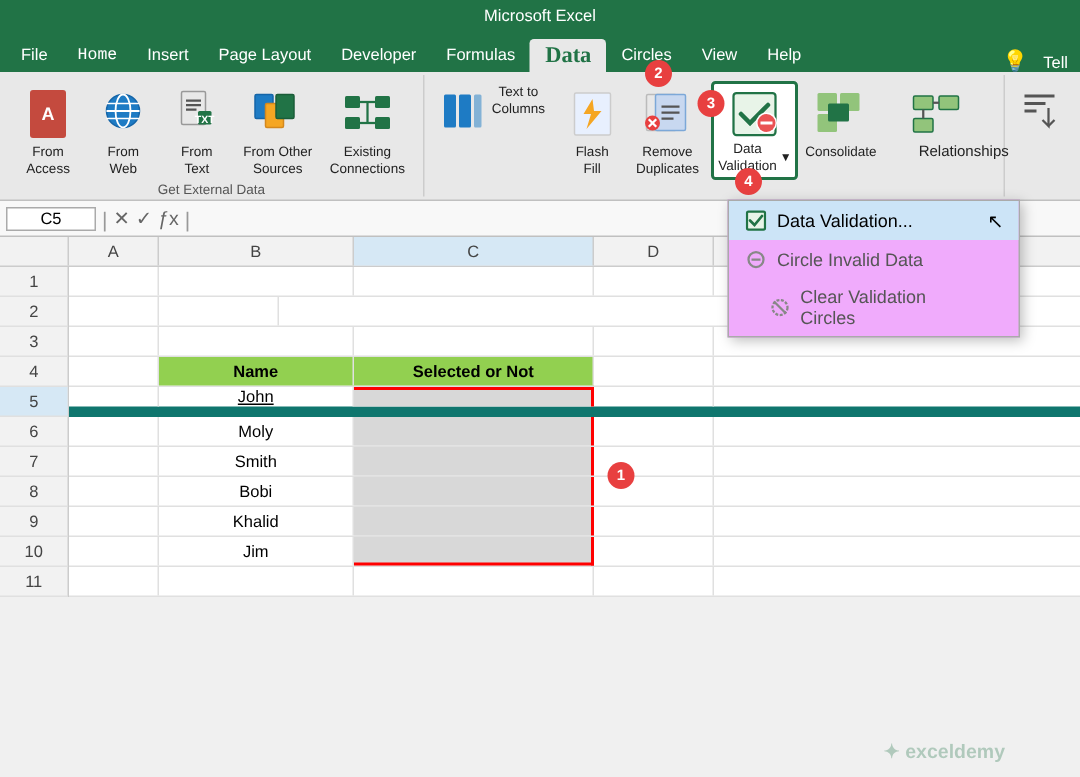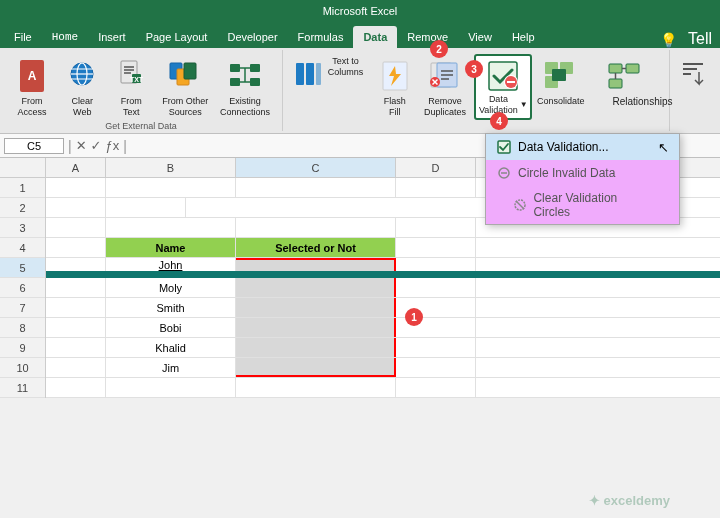--- a/index.html
+++ b/index.html
@@ -22,27 +22,27 @@
   <span>Microsoft Excel</span>
 </div>
 
 <div style="background:#217346; display:flex; align-items:flex-end; padding:0 4px; height:26px;">
   <div style="padding:4px 10px;font-size:11px;color:white;cursor:pointer;height:22px;display:flex;align-items:center;">File</div>
   <div style="padding:4px 10px;font-size:11px;color:white;cursor:pointer;height:22px;display:flex;align-items:center;font-family:Liberation Mono, monospace;">Home</div>
   <div style="padding:4px 10px;font-size:11px;color:white;cursor:pointer;height:22px;display:flex;align-items:center;">Insert</div>
   <div style="padding:4px 10px;font-size:11px;color:white;cursor:pointer;height:22px;display:flex;align-items:center;">Page Layout</div>
   <div style="padding:4px 10px;font-size:11px;color:white;cursor:pointer;height:22px;display:flex;align-items:center;">Developer</div>
   <div style="padding:4px 10px;font-size:11px;color:white;cursor:pointer;height:22px;display:flex;align-items:center;">Formulas</div>
-  <div style="padding:4px 10px;font-size:11px;background:#e8e8e8;color:#217346;font-weight:600;cursor:pointer;border-radius:3px 3px 0 0;height:22px;display:flex;align-items:center;">Data</div>
-  <div style="padding:4px 10px;font-size:11px;color:white;cursor:pointer;height:22px;display:flex;align-items:center;">Remove</div>
+  <div style="padding:4px 10px;font-size:15px;background:#e8e8e8;color:#217346;font-weight:600;cursor:pointer;border-radius:3px 3px 0 0;height:22px;display:flex;align-items:center;font-family:Liberation Serif, serif;">Data</div>
+  <div style="padding:4px 10px;font-size:11px;color:white;cursor:pointer;height:22px;display:flex;align-items:center;">Circles</div>
   <div style="padding:4px 10px;font-size:11px;color:white;cursor:pointer;height:22px;display:flex;align-items:center;">View</div>
   <div style="padding:4px 10px;font-size:11px;color:white;cursor:pointer;height:22px;display:flex;align-items:center;">Help</div>
   <div style="flex:1;"></div>
   <div style="color:white;font-size:14px;padding:0 6px;display:flex;align-items:center;">💡</div>
-  <div style="color:white;font-size:16px;padding:0 4px;display:flex;align-items:center;">Tell</div>
+  <div style="color:white;font-size:11px;padding:0 4px;display:flex;align-items:center;">Tell</div>
 </div>
 
 <div style="background:#e8e8e8; border-bottom:1px solid #c0c0c0; display:flex; align-items:stretch; padding:2px 4px; height:86px; position:relative;">
 
   <div style="display:flex;flex-direction:column;align-items:center;border-right:1px solid #ccc;padding:2px 8px 0 4px;">
     <div style="display:flex;align-items:flex-start;gap:2px;flex:1;padding-top:2px;">
 
       <div style="display:flex;flex-direction:column;align-items:center;padding:2px 4px;cursor:pointer;border-radius:2px;min-width:36px;">
         <div style="width:32px;height:40px;display:flex;align-items:center;justify-content:center;">
           <svg width="28" height="36" viewBox="0 0 28 36">
@@ -56,21 +56,21 @@
       <div style="display:flex;flex-direction:column;align-items:center;padding:2px 4px;cursor:pointer;border-radius:2px;min-width:36px;">
         <div style="width:32px;height:40px;display:flex;align-items:center;justify-content:center;">
           <svg width="28" height="32" viewBox="0 0 28 32">
             <circle cx="14" cy="14" r="11" fill="#1e7bc4" stroke="#1565a8" stroke-width="1"></circle>
             <ellipse cx="14" cy="14" rx="5" ry="11" fill="none" stroke="white" stroke-width="1.2"></ellipse>
             <line x1="3" y1="14" x2="25" y2="14" stroke="white" stroke-width="1.2"></line>
             <line x1="3" y1="9" x2="25" y2="9" stroke="white" stroke-width="1"></line>
             <line x1="3" y1="19" x2="25" y2="19" stroke="white" stroke-width="1"></line>
           </svg>
         </div>
-        <div style="font-size:9px;color:#222;text-align:center;line-height:1.2;max-width:42px;">Clear Web</div>
+        <div style="font-size:9px;color:#222;text-align:center;line-height:1.2;max-width:42px;">From Web</div>
       </div>
 
       <div style="display:flex;flex-direction:column;align-items:center;padding:2px 4px;cursor:pointer;border-radius:2px;min-width:36px;">
         <div style="width:32px;height:40px;display:flex;align-items:center;justify-content:center;">
           <svg width="24" height="32" viewBox="0 0 24 32">
             <rect x="2" y="1" width="16" height="22" rx="1" fill="#e8e8e8" stroke="#999" stroke-width="1"></rect>
             <line x1="5" y1="7" x2="15" y2="7" stroke="#555" stroke-width="1.5"></line>
             <line x1="5" y1="10" x2="15" y2="10" stroke="#555" stroke-width="1.5"></line>
             <line x1="5" y1="13" x2="12" y2="13" stroke="#555" stroke-width="1.5"></line>
             <rect x="13" y="14" width="9" height="9" rx="1" fill="#217346"></rect>

